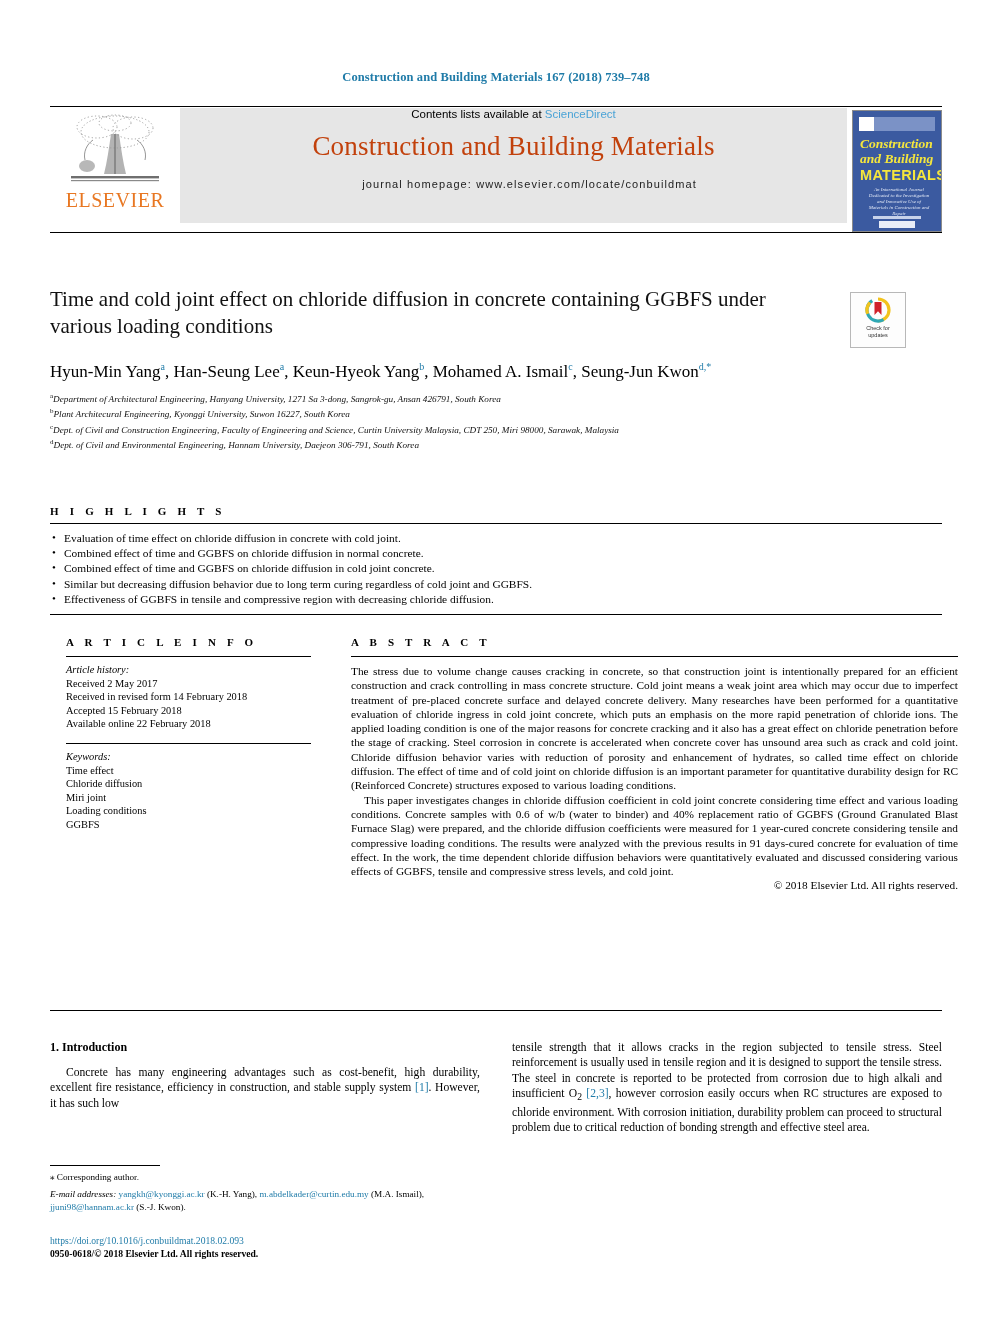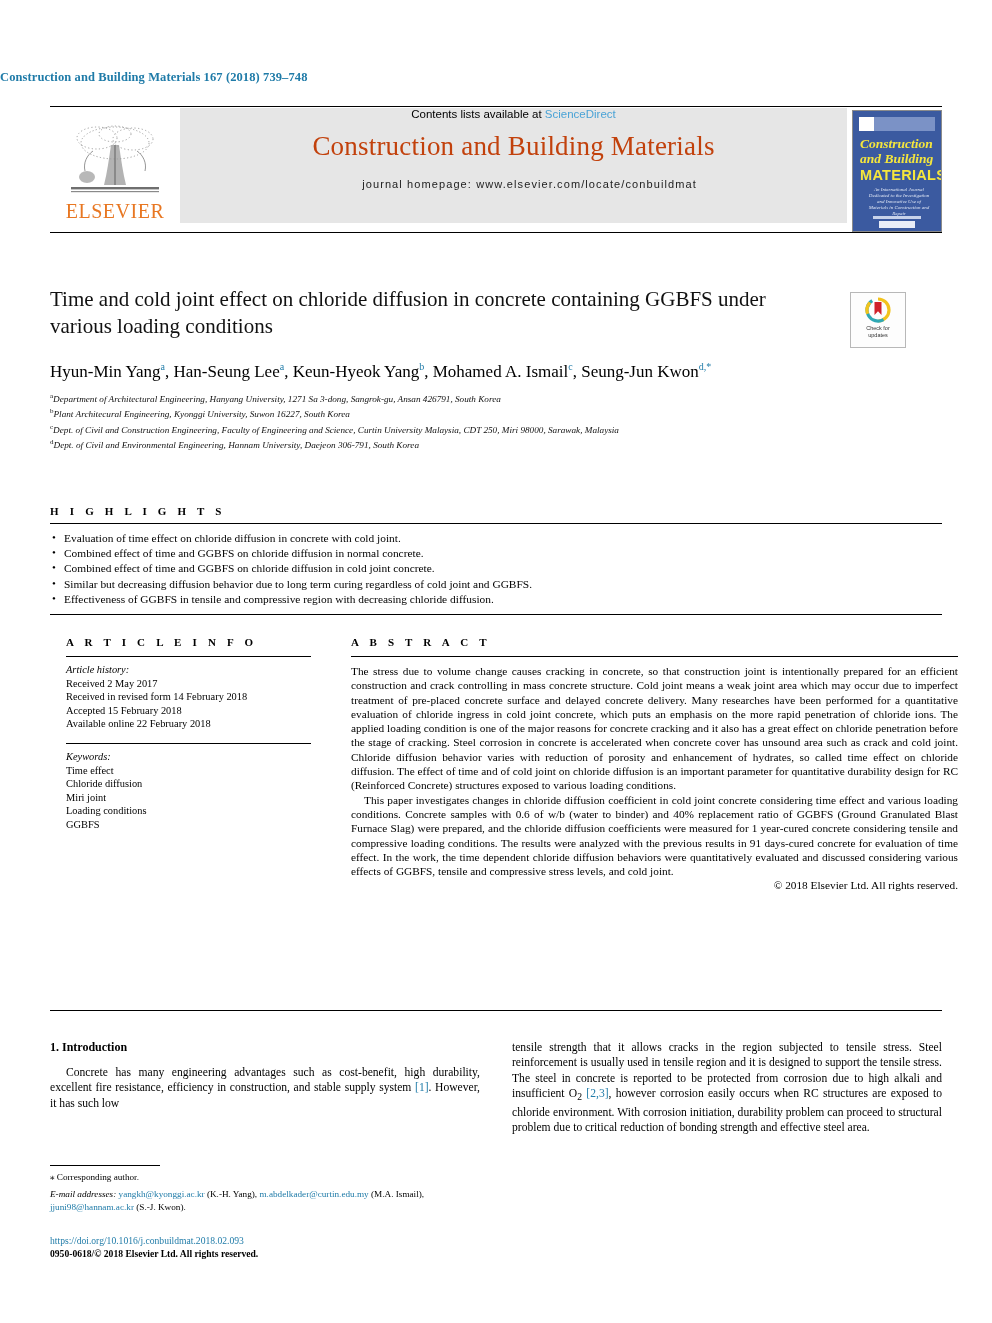--- a/index.html
+++ b/index.html
@@ -9,37 +9,37 @@
     font-family: "Liberation Serif", "DejaVu Serif", serif;
     color: #000000;
     position: relative;
     overflow: hidden;
   }
   .page { position:absolute; left:0; top:0; width:992px; height:1323px; }
 
   
   .runhead {
     position:absolute; left:0; top:70px; width:992px;
-    text-align:left;
+    text-align:center;
     font-size:12.5px; font-weight:bold;
     color:#1f7ba8;
     letter-spacing:0.1px;
   }
 
   
   .masthead { position:absolute; left:50px; top:106px; width:892px; }
   .rule-top { border-top:1.6px solid #000; width:892px; height:0; }
 
   .mast-grid {
     display:flex; align-items:stretch; margin-top:1px;
   }
   .mast-left {
     width:130px; flex:0 0 130px;
     display:flex; flex-direction:column; align-items:center; justify-content:flex-start;
-    padding-top:13px;
+    padding-top:2px;
   }
   .mast-center { flex:1 1 auto; background:#e6e6e6; position:relative; height:115px; }
   .mast-right { width:95px; flex:0 0 95px; display:flex; justify-content:flex-end; padding-top:2px;align-items:flex-end;}
 
   .contents-line {
     text-align:center; font-family:"Liberation Sans", sans-serif;
     font-size:11.5px; color:#000; 
   }
   .contents-line .sd { color:#4aa3d6; }
   .journal-name {

